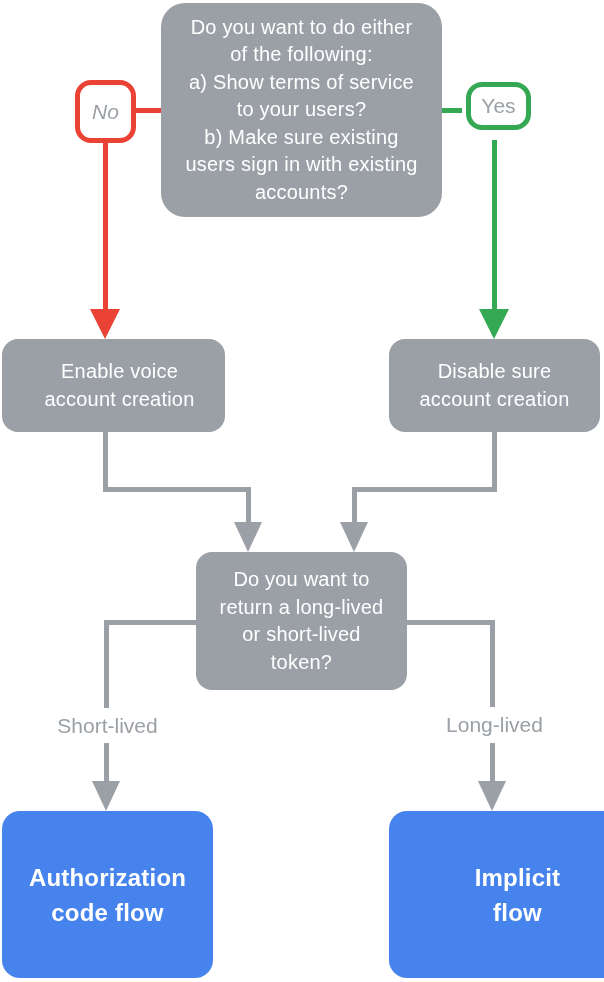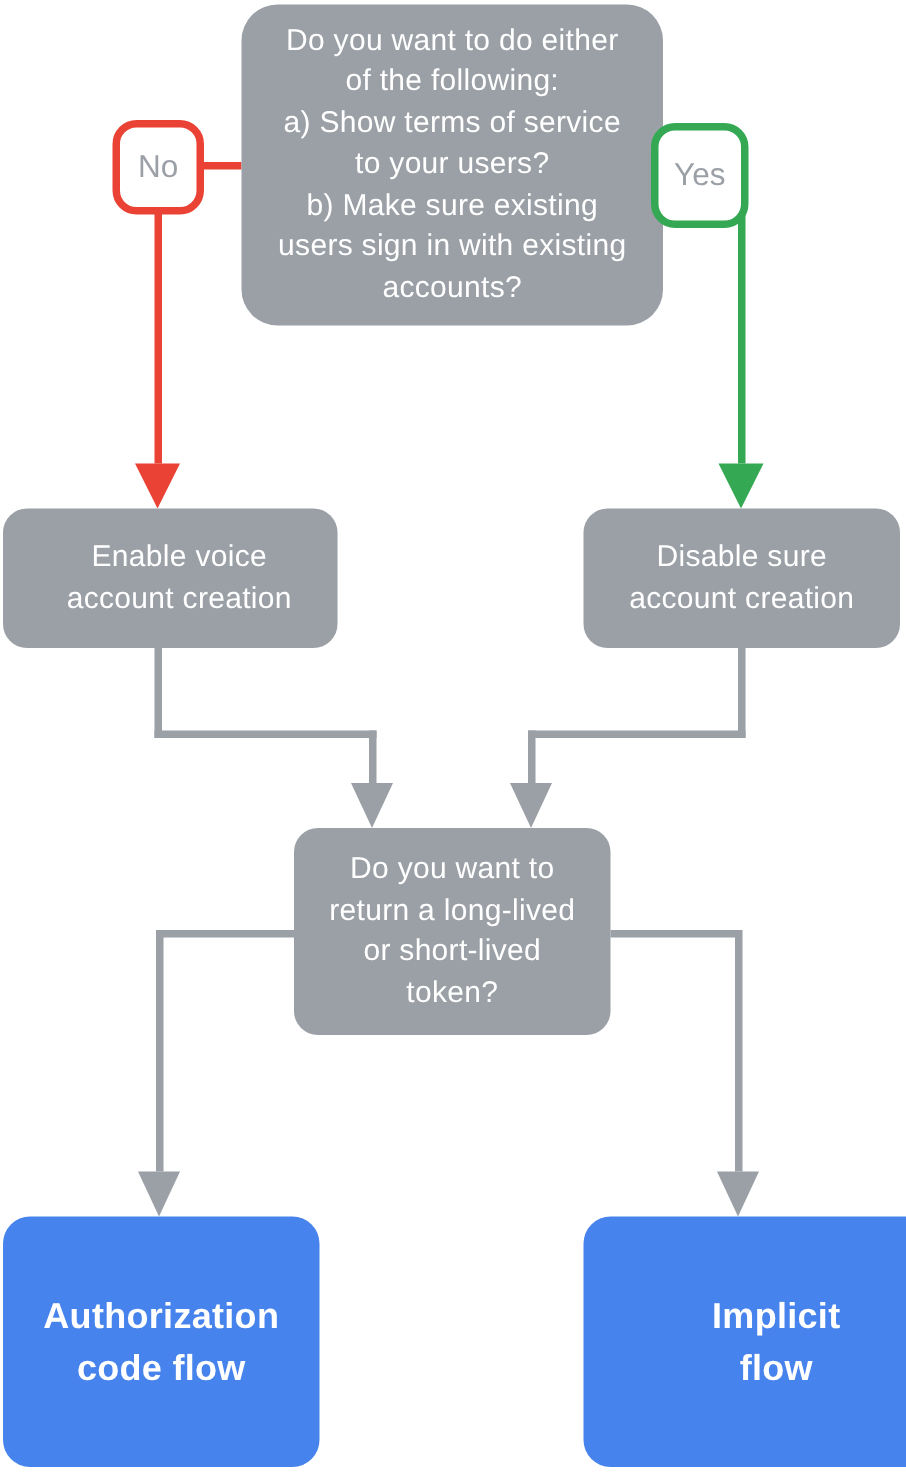--- a/index.html
+++ b/index.html
@@ -47,21 +47,21 @@
     border-radius: 16px;
     box-sizing: border-box;
     display: flex;
     align-items: center;
     justify-content: center;
     color: var(--c-label-text, #9AA0A6);
     font-size: 21px;
     font-weight: 500;
     z-index: 4;
   }
-  .badge.red   { border-color: var(--c-red, #EA4335); }
+  .badge.red   { border-color: var(--c-red, #EA4335); font-style: italic; }
   .badge.green { border-color: var(--c-green, #34A853); }
   
   .line {
     position: absolute;
     background: var(--c-connector-gray, #9AA0A6);
     z-index: 1;
   }
   .line.red   { background: var(--c-red, #EA4335); }
   .line.green { background: var(--c-green, #34A853); }
   
@@ -108,40 +108,46 @@
   <div class="arrow" style="left:234px; top:522px;"></div>
 
   <div class="line" style="left:492px; top:432px; width:5px; height:60px;"></div>
   <div class="line" style="left:352px; top:487px; width:145px; height:5px;"></div>
   <div class="line" style="left:352px; top:487px; width:5px; height:37px;"></div>
   <div class="arrow" style="left:340px; top:522px;"></div>
 
   <div class="line" style="left:104px; top:620px; width:92px; height:5px;"></div>
   <div class="line" style="left:104px; top:620px; width:5px; height:161px;"></div>
   <div class="arrow" style="left:92px; top:781px;"></div>
+  <div class="label-chip" style="left:23px; top:708px; width:169px; height:35px;">
+    <span>Short-lived</span>
+  </div>
 
   <div class="line" style="left:407px; top:620px; width:86px; height:5px;"></div>
   <div class="line" style="left:490px; top:620px; width:5px; height:161px;"></div>
   <div class="arrow" style="left:478px; top:781px;"></div>
+  <div class="label-chip" style="left:411px; top:707px; width:167px; height:36px;">
+    <span>Long-lived</span>
+  </div>
 
   <div class="node" style="left:161px; top:3px; width:281px; height:214px; border-radius:24px;">
     <span>Do you want to do either
 of the following:
 a) Show terms of service
 to your users?
 b) Make sure existing
 users sign in with existing
 accounts?</span>
   </div>
 
   <div class="badge red" style="left:75px; top:80px; width:61px; height:63px;">
     <span>No</span>
   </div>
 
-  <div class="badge green" style="left:434px; top:82px; width:65px; height:70px;">
+  <div class="badge green" style="left:466px; top:82px; width:65px; height:48px;">
     <span>Yes</span>
   </div>
 
   <div class="node" style="left:2px; top:339px; width:211px; height:93px; border-radius:16px;padding-left:12px;">
     <span>Enable voice
 account creation</span>
   </div>
 
   <div class="node" style="left:389px; top:339px; width:211px; height:93px; border-radius:16px;">
     <span>Disable sure

